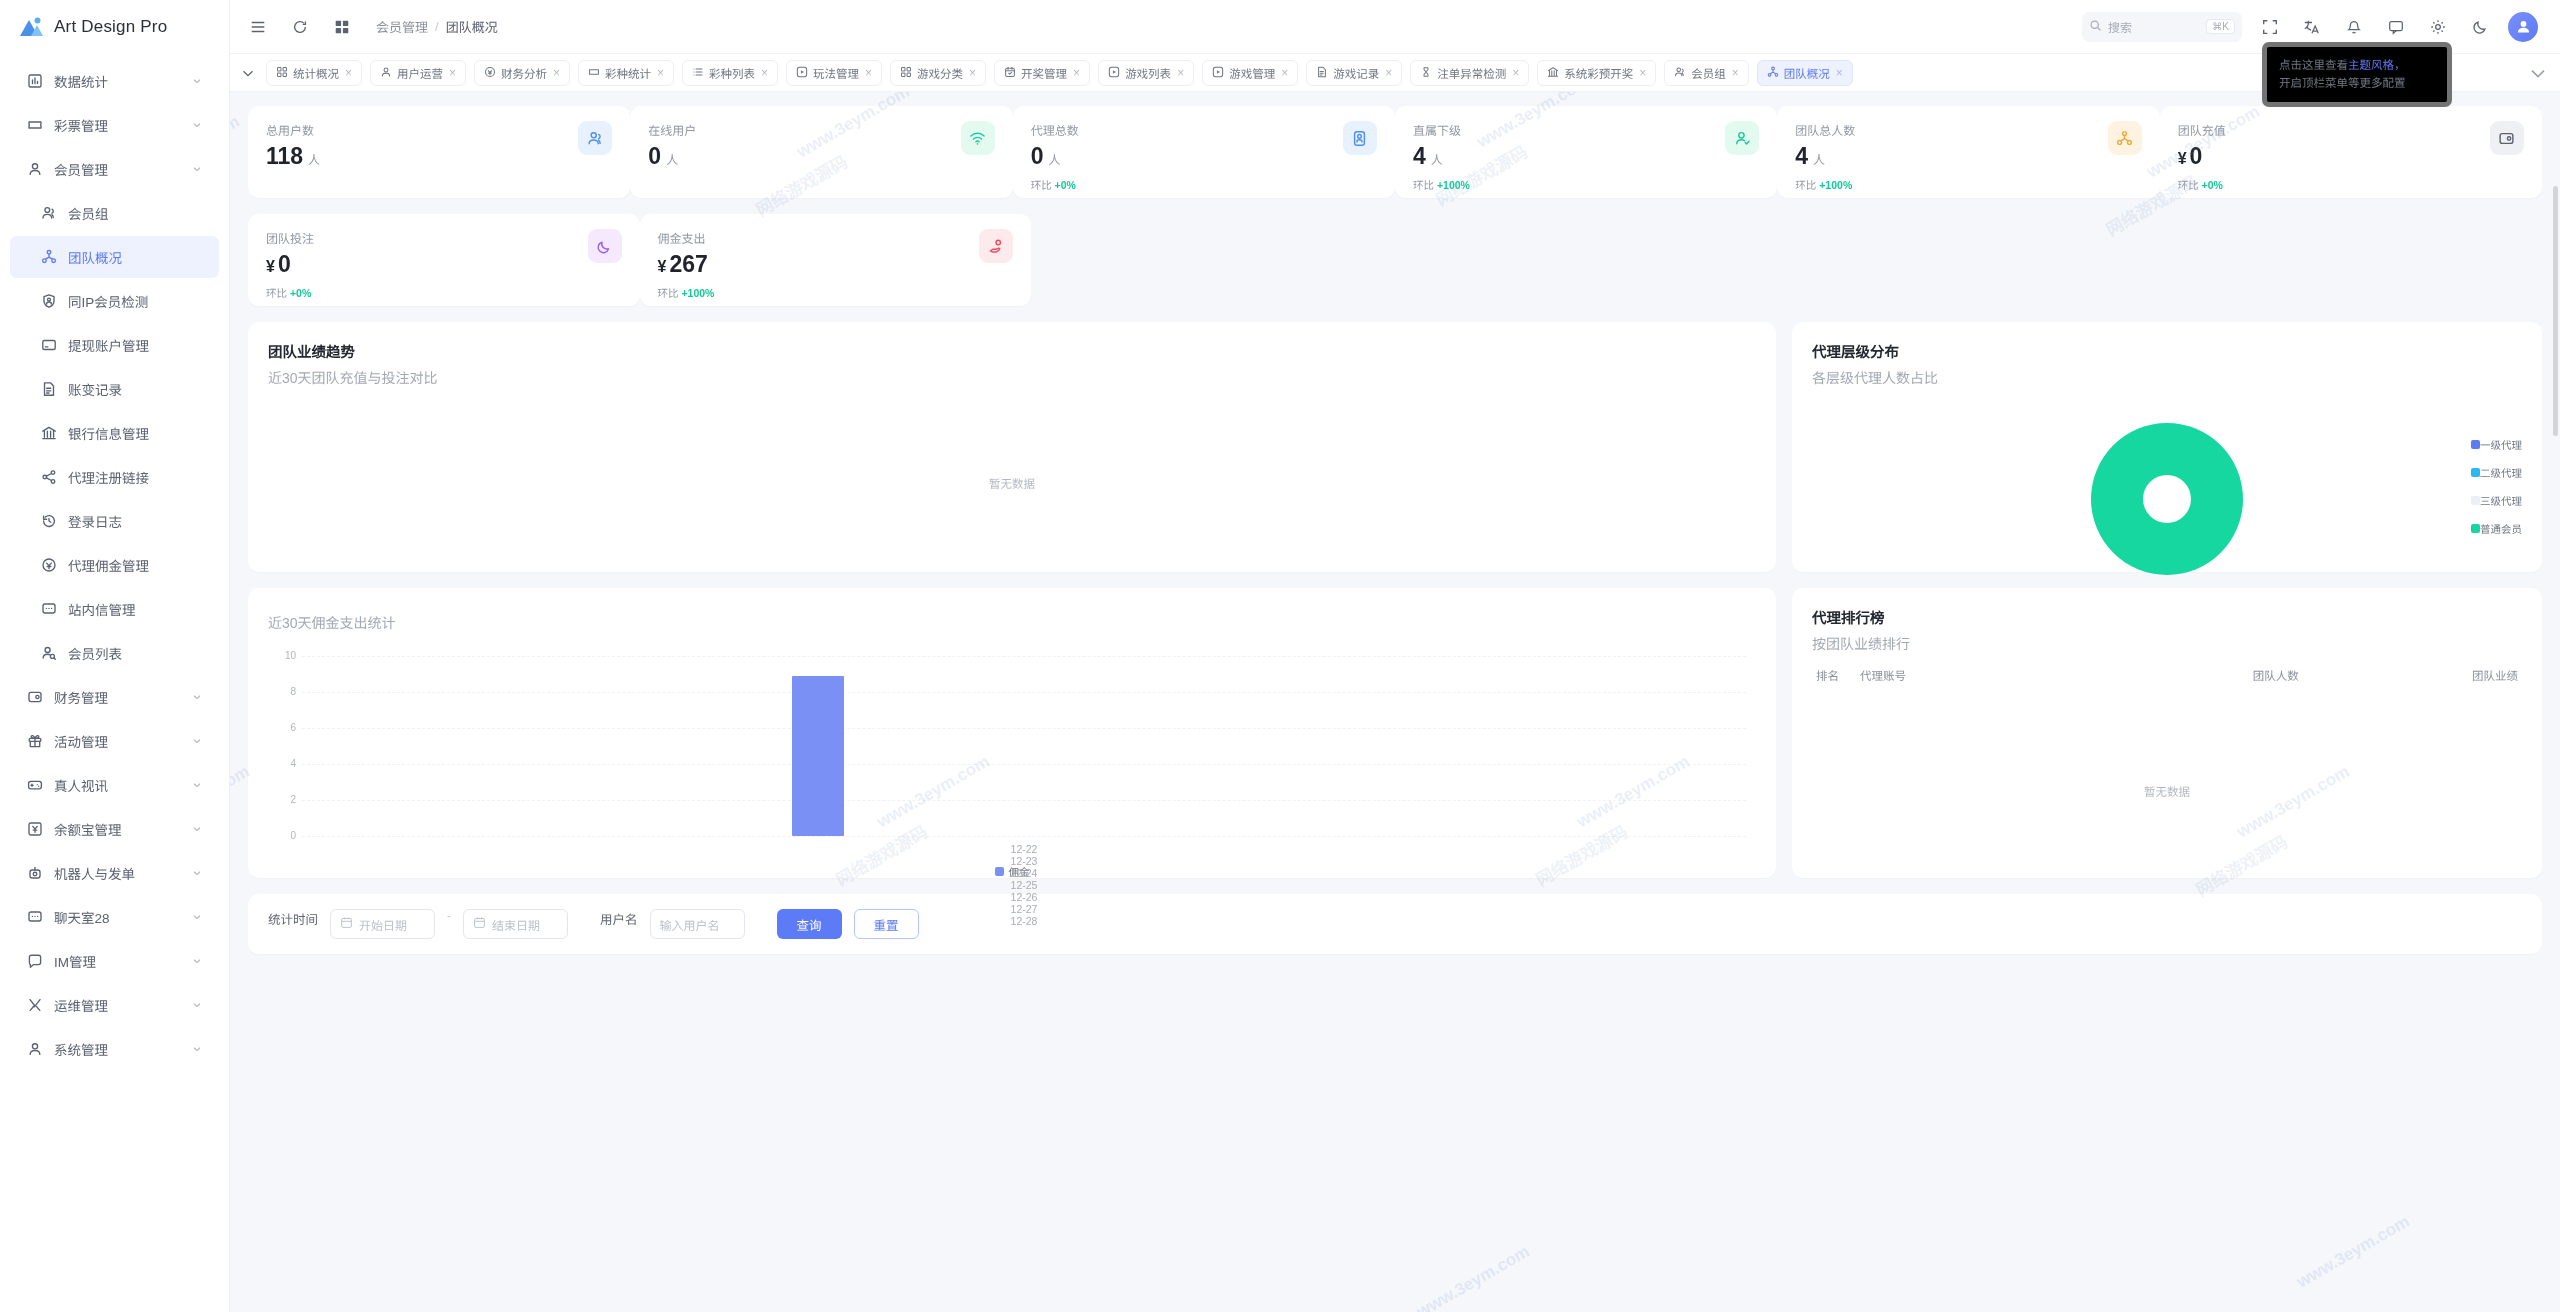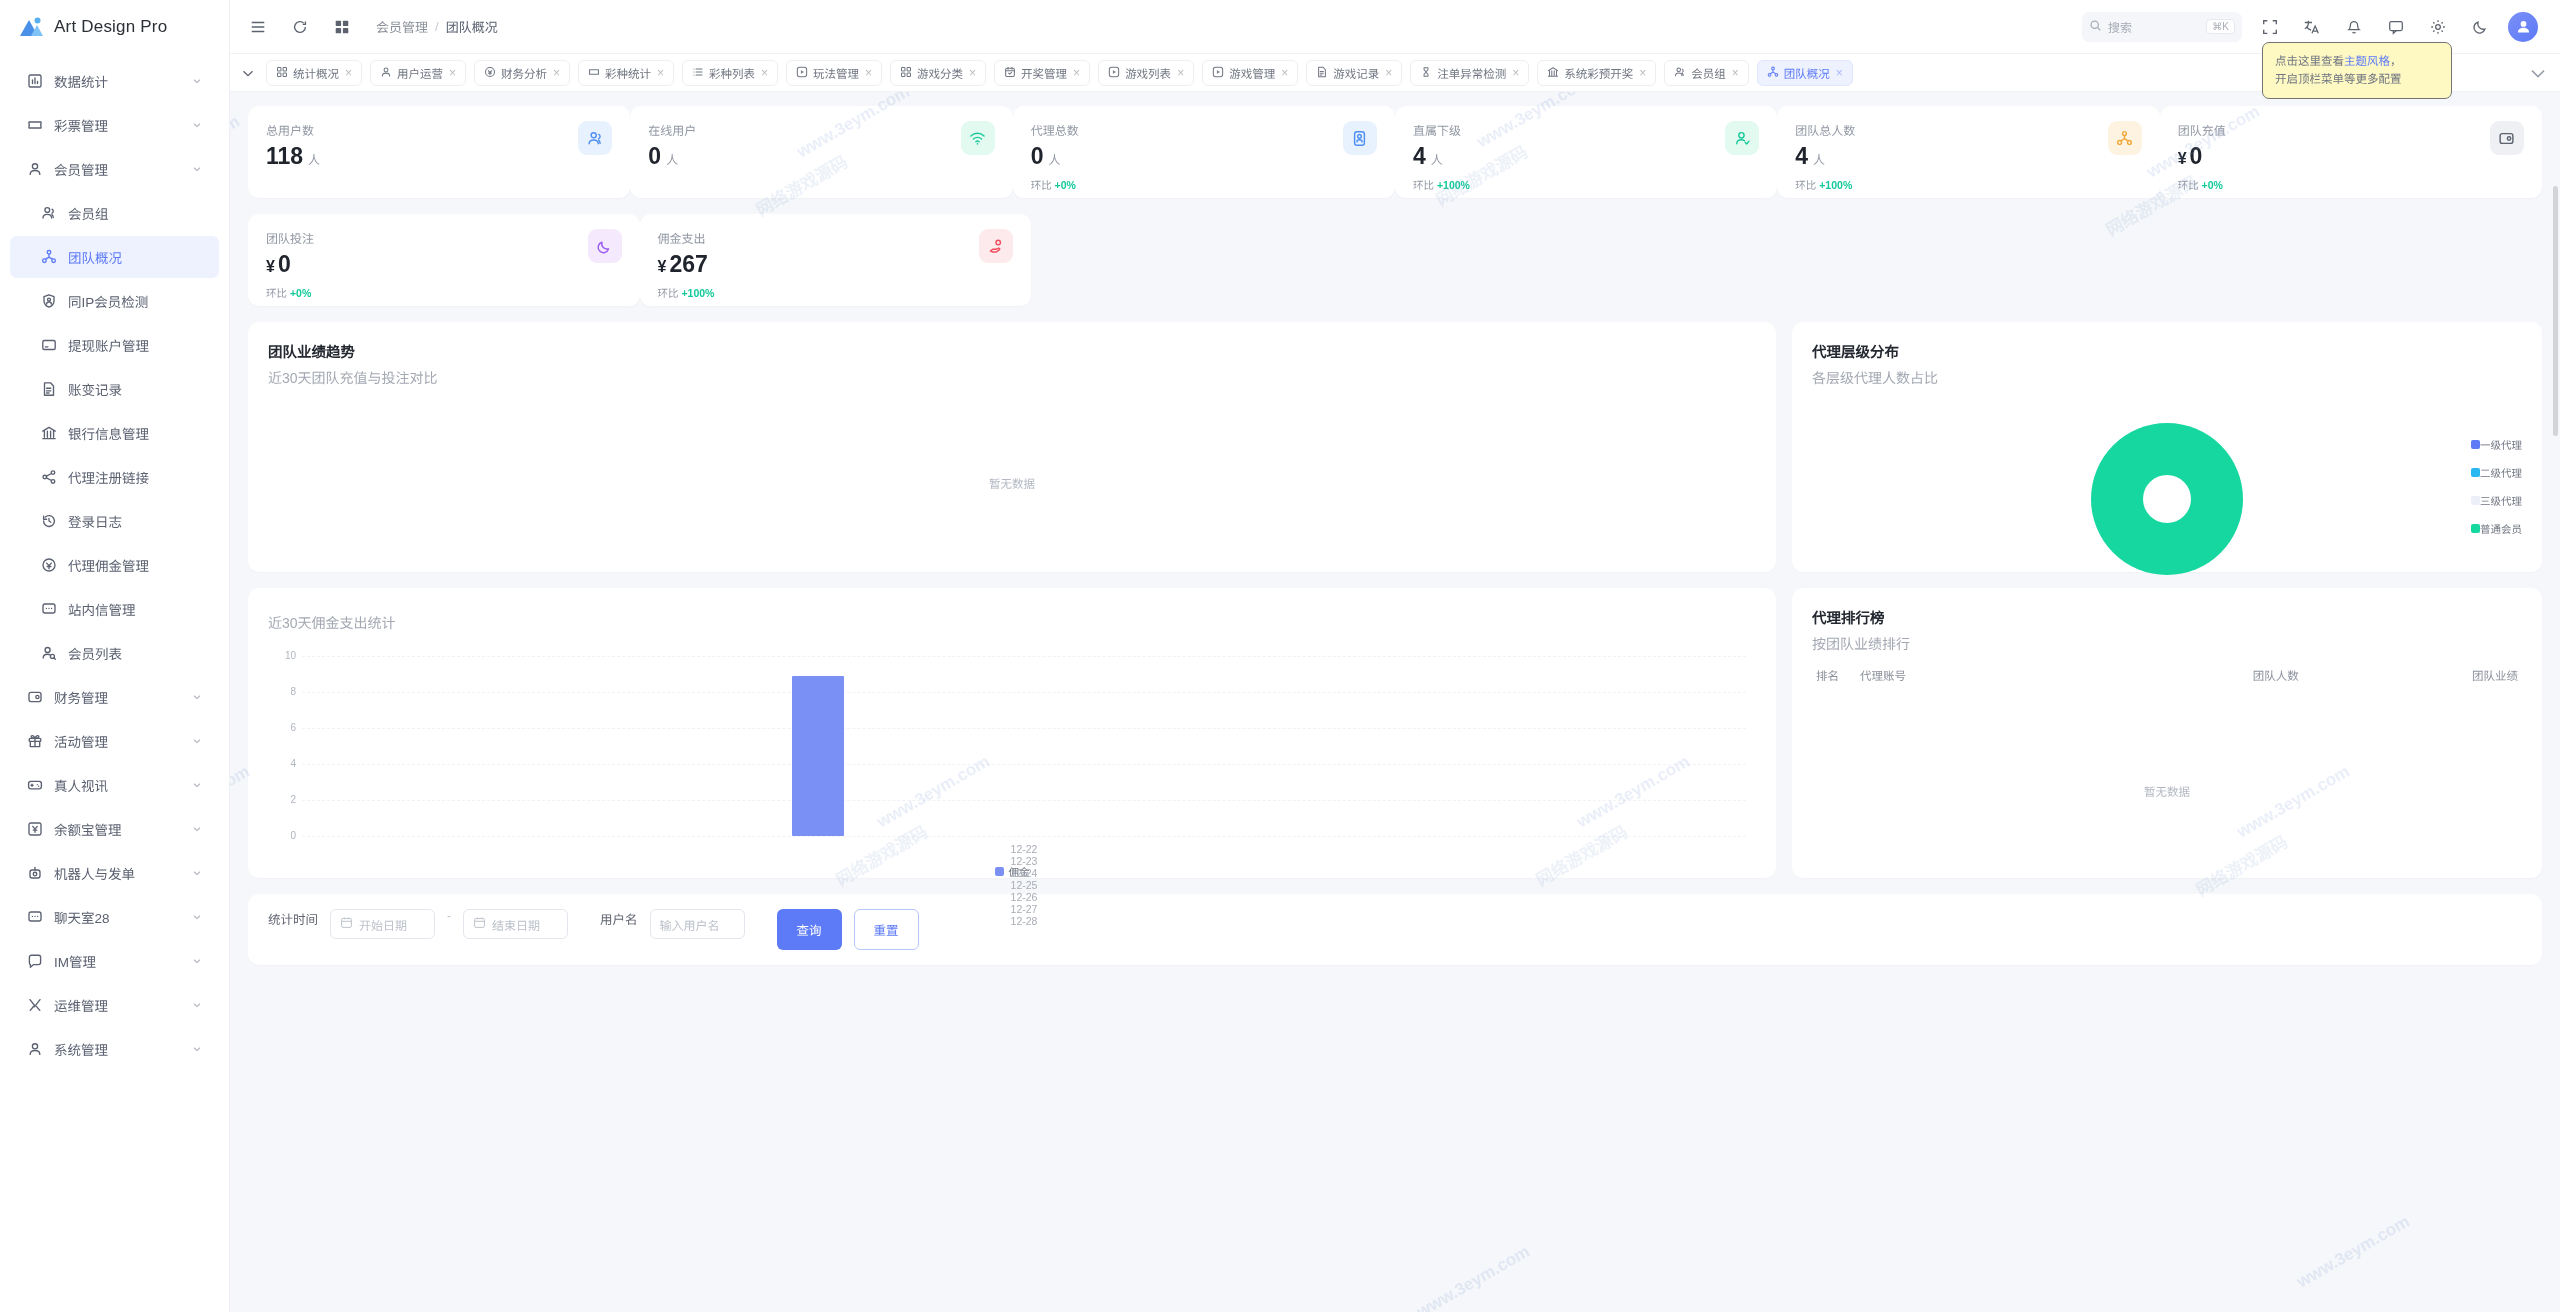--- a/index.html
+++ b/index.html
@@ -73,22 +73,22 @@
     background: #fff; border: 1px solid #eceef2; border-radius: 6px; font-size: 11.5px;
     color: #6f7581; white-space: nowrap; cursor: pointer; flex: 0 0 auto;
   }
   .tab.active { background: #eef1fe; border-color: #e0e6fd; color: #5d7bf7; }
   .tab svg { width: 12px; height: 12px; flex: 0 0 12px; }
   .tab .x { opacity: .5; font-size: 12px; margin-left: 1px; }
   .tab-more { margin-left: auto; width: 24px; height: 24px; display:flex;align-items:center;justify-content:center; color:#9aa0ab; cursor:pointer;flex:0 0 24px; }
 
   
   .tip {
-    position: absolute; top: 42px; right: 108px; width: 190px; background: #fef9c3;
-    border: 1px solid #737373; border-radius: 7px; padding: 9px 12px; font-size: 11.5px;
+    position: absolute; top: 42px; right: 108px; width: 190px; background: #000000;
+    border: 5px solid #737373; border-radius: 7px; padding: 9px 12px; font-size: 11.5px;
     line-height: 1.6; color: #6f7581; z-index: 60;
   }
   .tip b { color: #5d7bf7; font-weight: 400; }
 
   
   #content { flex: 1 1 auto; overflow: hidden; padding: 14px 18px 0 18px; position: relative; }
 
   .cards-row { display: flex; margin-bottom: 16px; }
   .card {
     background: #fff; border-radius: 11px; flex: 1 1 0; min-width: 0; height: 92px;
@@ -148,21 +148,21 @@
   .f-label { font-size: 12.5px; color: #606570; white-space: nowrap; }
   .f-input {
     height: 30px; border: 1px solid #e3e6ec; border-radius: 6px; display: flex; align-items: center;
     gap: 6px; padding: 0 9px; font-size: 12px; color: #bcc1ca; background: #fff; cursor: text;
   }
   .f-input svg { width: 13px; height: 13px; flex: 0 0 13px; }
   .f-date { width: 105px; }
   .f-user { width: 105px; }
   .f-dash { color: #c3c7ce; font-size: 12px; }
   .btn {
-    height: 41px; padding: 0 19px; border-radius: 6px; font-size: 12.5px; display: flex;
+    height: 30px; padding: 0 19px; border-radius: 6px; font-size: 12.5px; display: flex;
     align-items: center; justify-content: center; cursor: pointer; border: 1px solid transparent;
   }
   .btn-primary { background: #5d7bf7; color: #fff; }
   .btn-ghost { background: #fff; color: #5d7bf7; border-color: #b9c6fb; }
 
   
   .wm { position: absolute; inset: 0; pointer-events: none; overflow: hidden; z-index: 5; }
   .wm span {
     position: absolute; font-size: 17px; color: rgba(120,150,210,.16); font-weight: 700;
     transform: rotate(-30deg); white-space: nowrap; font-family: "Liberation Sans", sans-serif;

